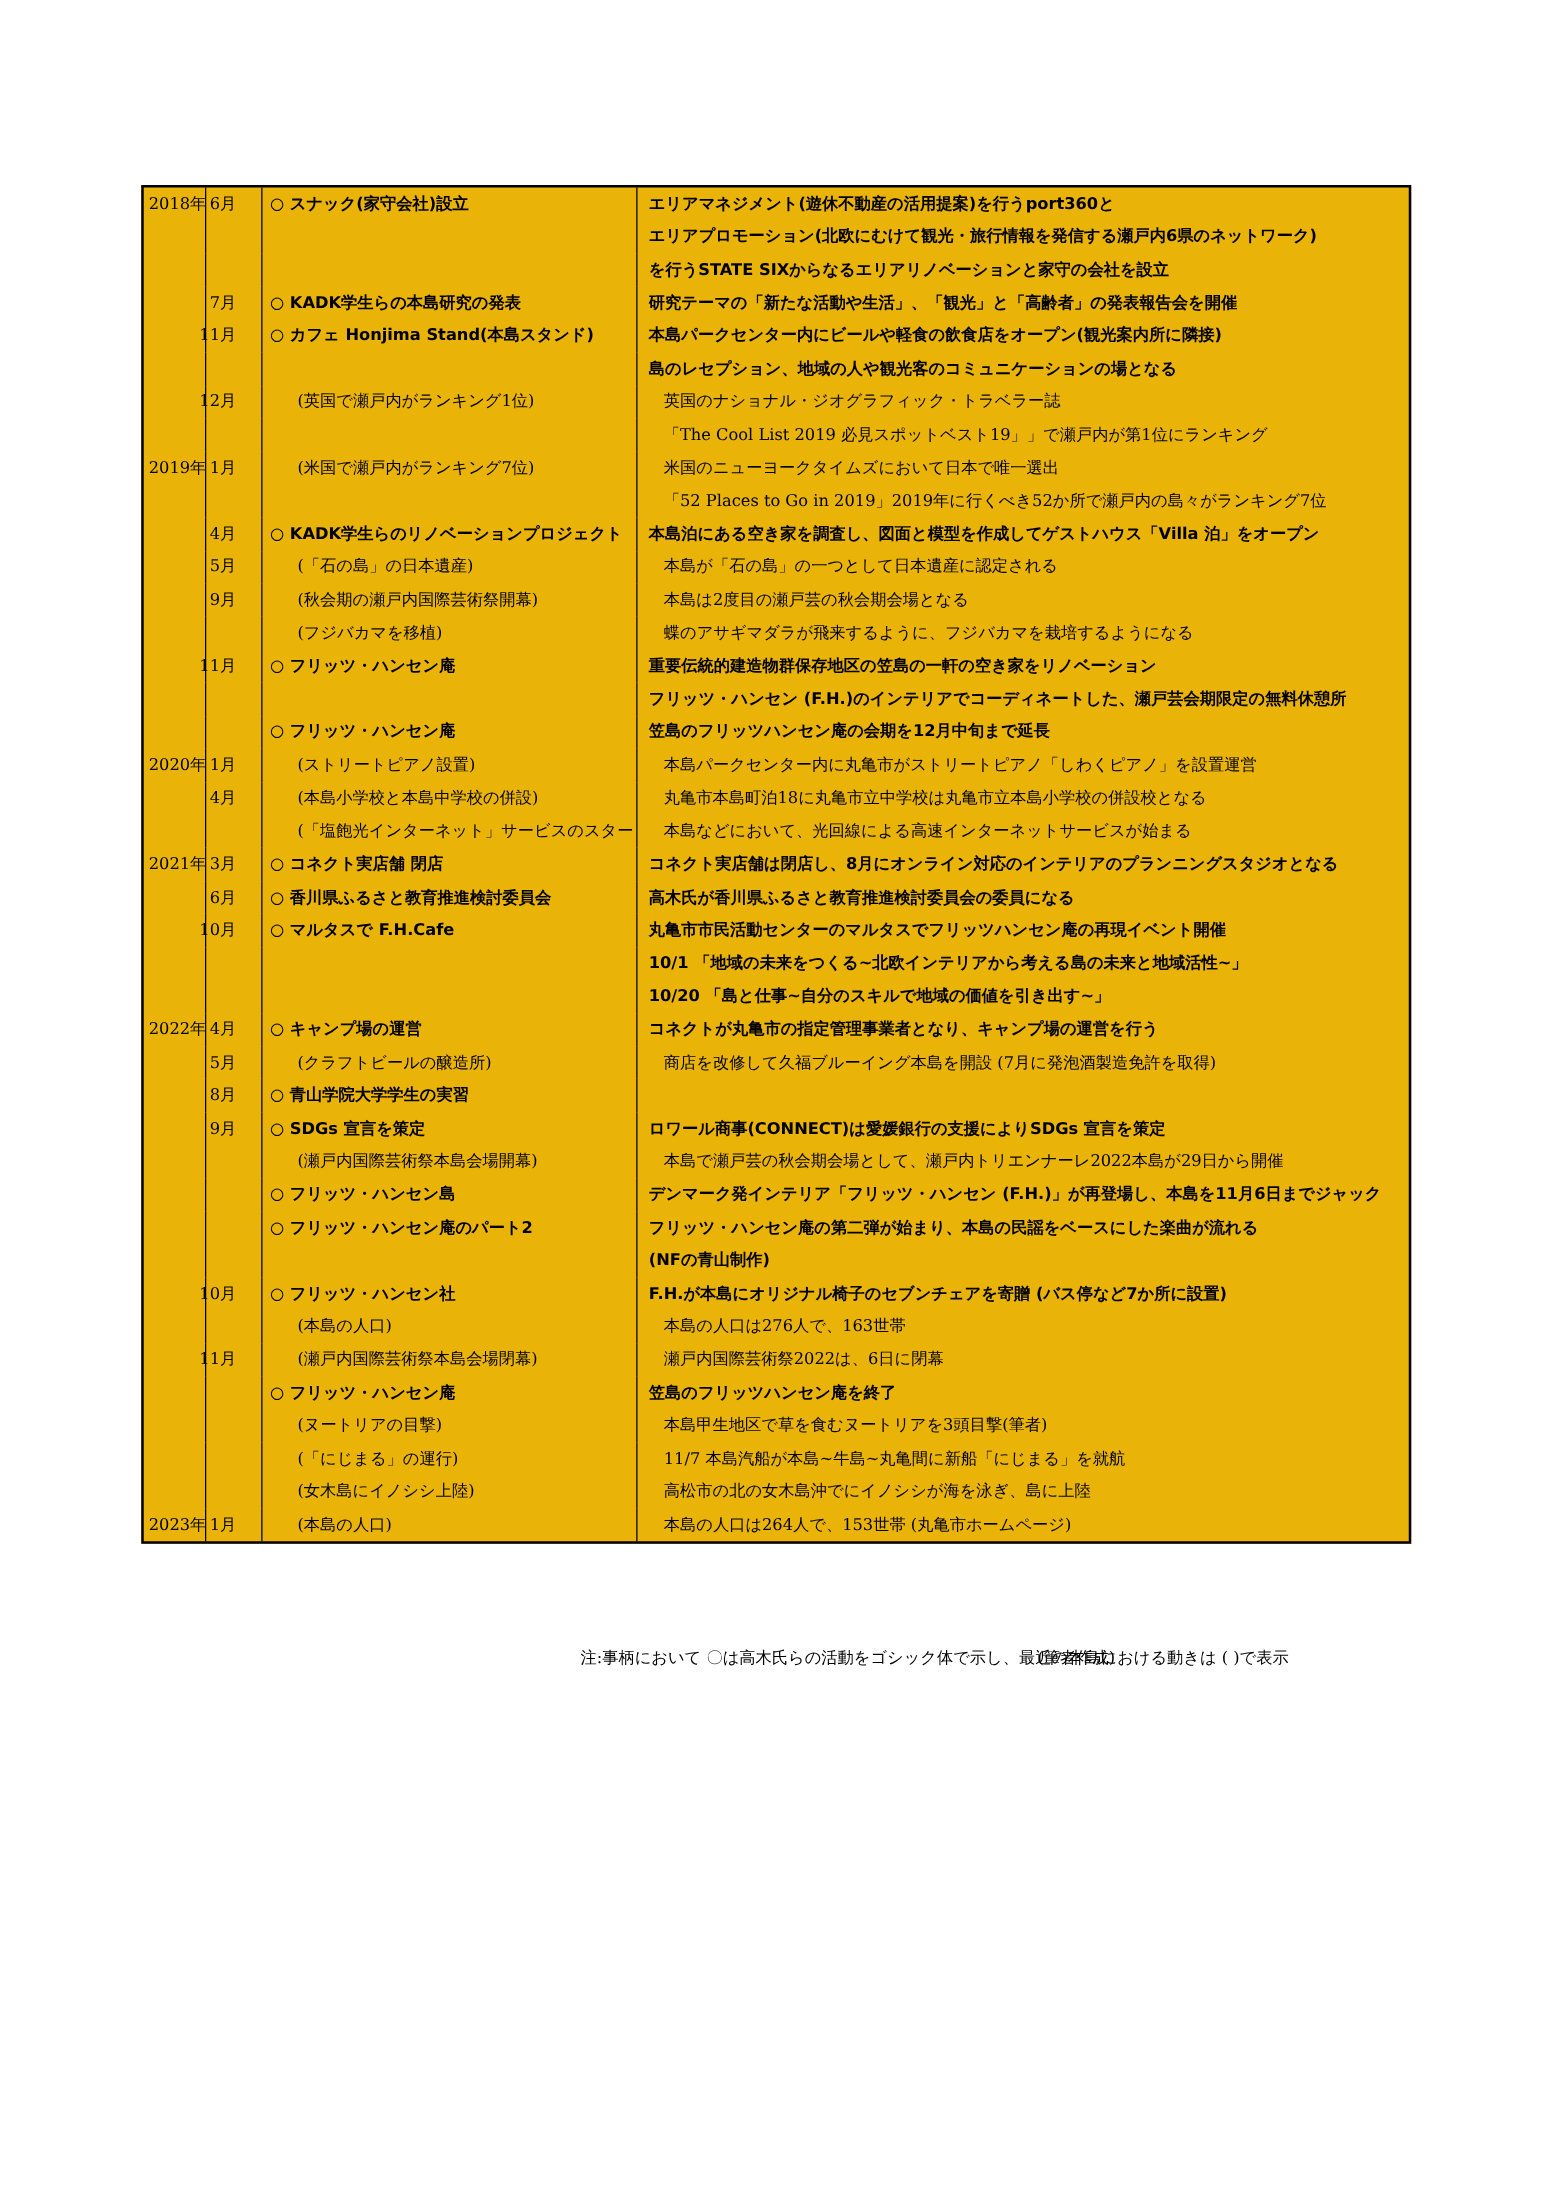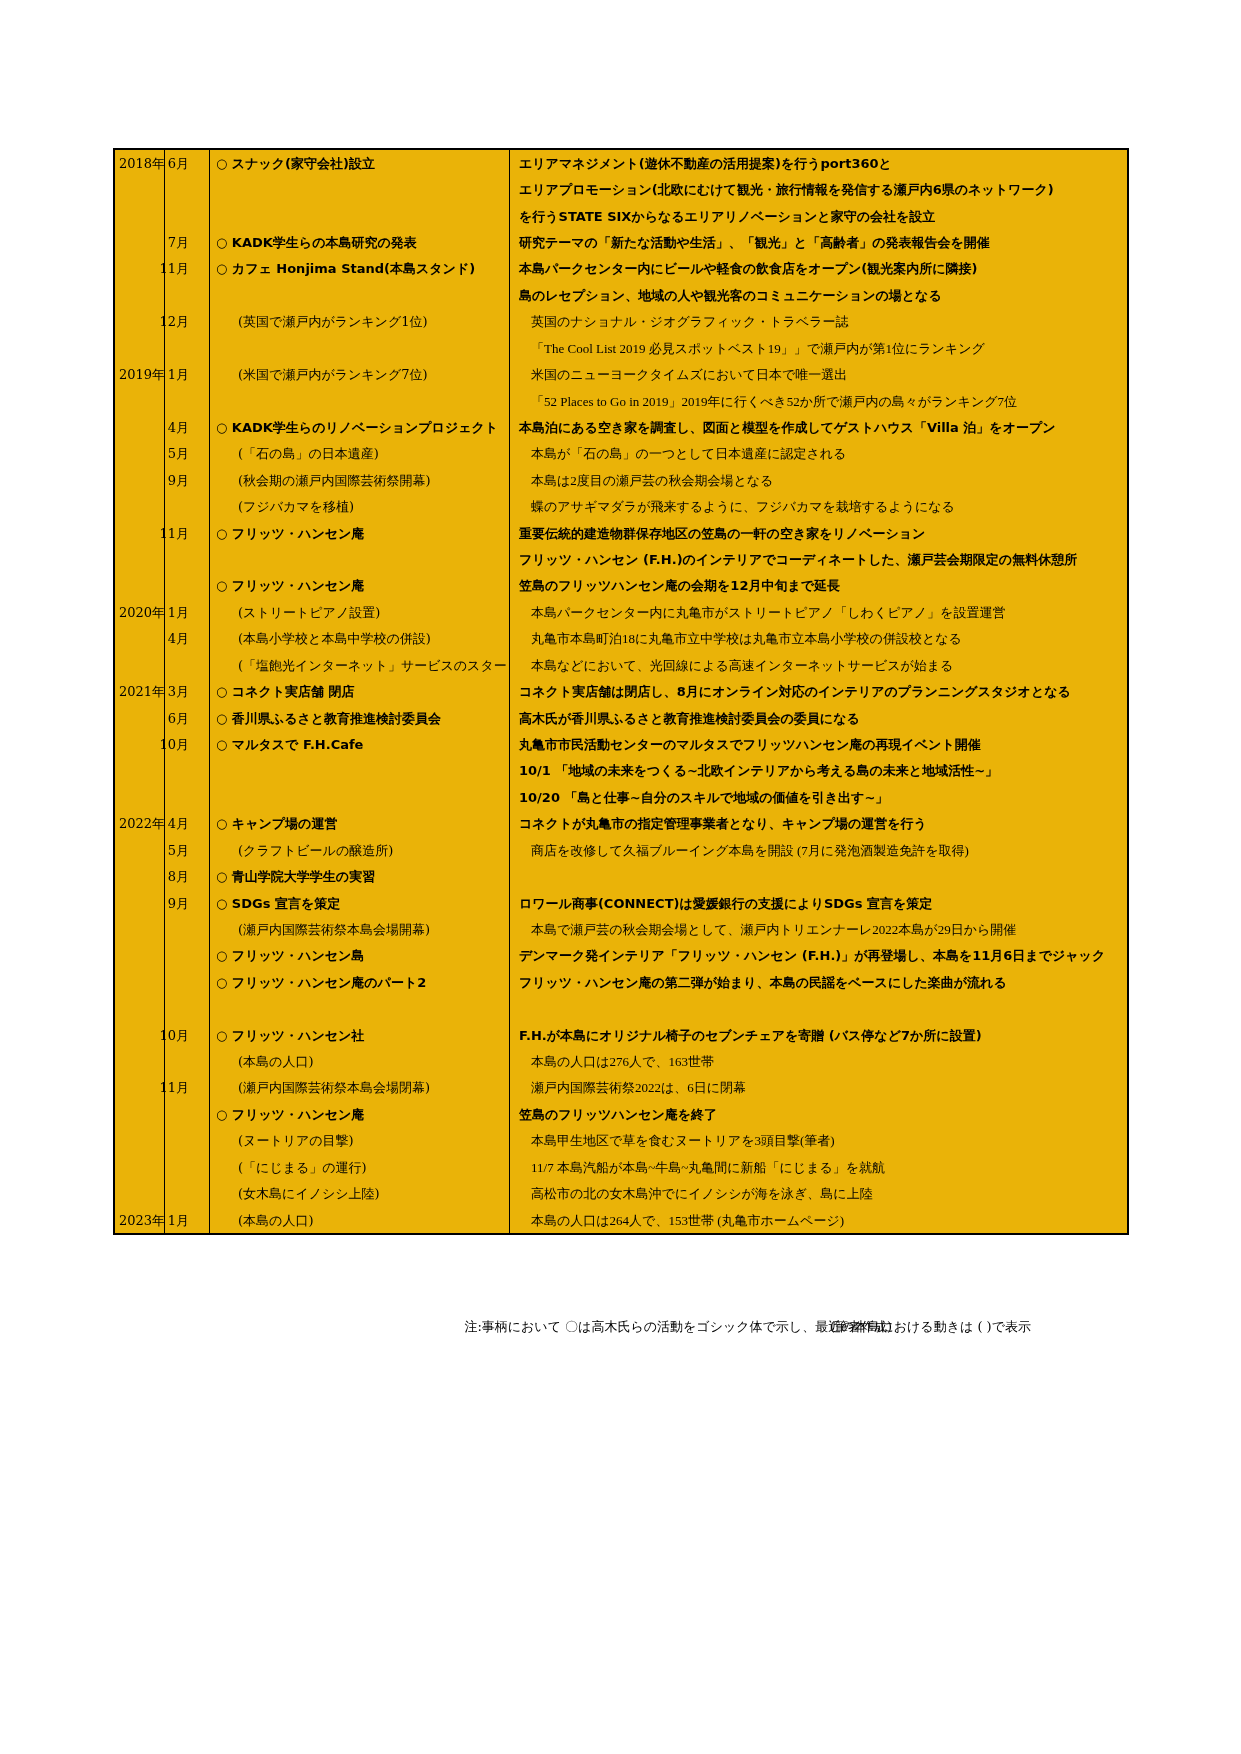--- a/index.html
+++ b/index.html
@@ -12,21 +12,21 @@
   .timeline-table {
     position:absolute; left:113px; top:148px; width:1016px;
     border:2px solid #000; box-sizing:border-box;
     display:flex; flex-direction:column; background:#eab308;
   }
   .row { display:flex; height:26.43px; align-items:center; }
   .cell { box-sizing:border-box; white-space:nowrap; line-height:1; }
   .cell.year  { width:50px;  padding-left:4px;  align-self:stretch; display:flex; align-items:center; border-right:1px solid #000; }
   .cell.month { width:45px;  padding-right:20px; align-self:stretch; display:flex; align-items:center; justify-content:flex-end; border-right:1px solid #000; }
   .cell.title { width:300px; padding-left:6px;  align-self:stretch; display:flex; align-items:center; border-right:1px solid #000; overflow:hidden; }
-  .cell.desc  { flex:1;      padding-left:9px;  align-self:stretch; display:flex; align-items:center; overflow:hidden;font-family:Liberation Serif, serif; }
+  .cell.desc  { flex:1;      padding-left:9px;  align-self:stretch; display:flex; align-items:center; overflow:hidden; }
   
   .row.g .cell.title, .row.g .cell.desc {
     font-family:"DejaVu Sans","Liberation Sans",sans-serif; font-weight:700;
   }
   
   .row.p .cell.title { padding-left:28px; }
   .row.p .cell.desc  { padding-left:21px; }
   .footnote {
     position:absolute; top:1320px; left:218px; width:813px;
     font-family:"DejaVu Serif","Liberation Serif",serif; font-size:13px; line-height:1;text-align:right;
@@ -261,20 +261,21 @@
     <div class="cell year"></div>
     <div class="cell month"></div>
     <div class="cell title">○ フリッツ・ハンセン庵のパート2</div>
     <div class="cell desc">フリッツ・ハンセン庵の第二弾が始まり、本島の民謡をベースにした楽曲が流れる</div>
   </div>
 
   <div class="row g">
     <div class="cell year"></div>
     <div class="cell month"></div>
     <div class="cell title"></div>
+    <div class="cell desc">(NFの青山制作)</div>
   </div>
 
   <div class="row g">
     <div class="cell year"></div>
     <div class="cell month">10月</div>
     <div class="cell title">○ フリッツ・ハンセン社</div>
     <div class="cell desc">F.H.が本島にオリジナル椅子のセブンチェアを寄贈 (バス停など7か所に設置)</div>
   </div>
 
   <div class="row p">

